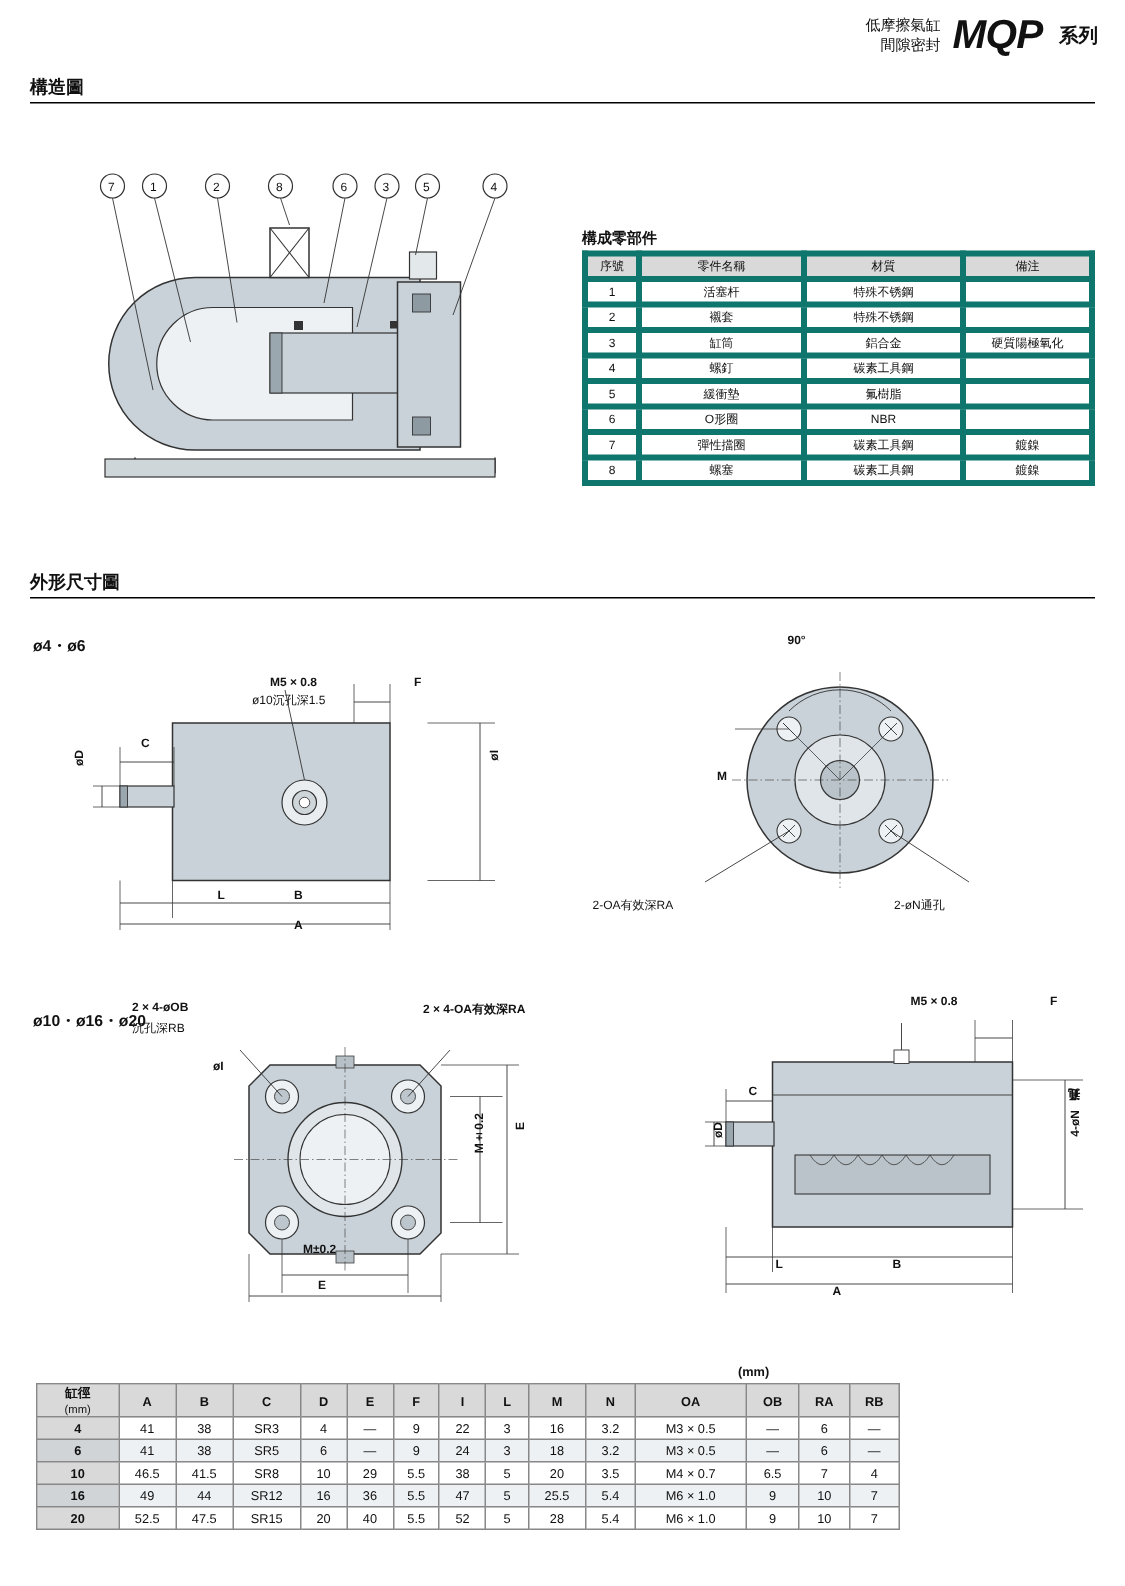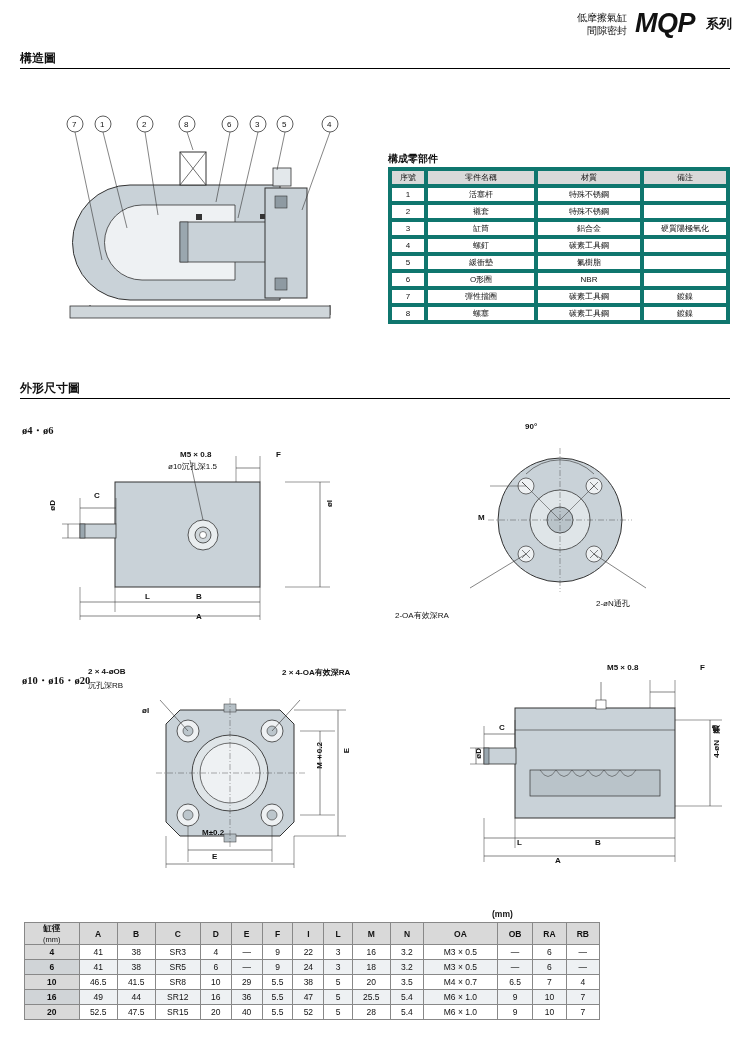--- a/index.html
+++ b/index.html
@@ -66,21 +66,21 @@
   }
   .dim-table thead th { background: #d9d9d9; font-weight: bold; }
   .dim-table tbody td:first-child { background: #d9d9d9; font-weight: bold; }
   .dim-table tbody tr:nth-child(even) td { background: #eef1f3; }
   .dim-table tbody tr:nth-child(even) td:first-child { background: #d0d4d7; }
   .mm-note { position: absolute; left: 492px; top: 909px; font-size: 8.5px; font-weight: bold;}
 
   
   .lbl { position: absolute; font-size: 8px; color: #111; white-space: nowrap; }
   .lbl.b { font-weight: bold; }
-  .sub-title { position:absolute; font-size: 10.5px; font-weight: bold; font-family: Liberation Serif, serif; }
+  .sub-title { position:absolute; font-size: 10.5px; font-weight: bold; }
 
   
   .footer {
     position: absolute; left: 0; right: 0; bottom: 12px;
     display: flex; justify-content: center; align-items: center;
   }
   .smc-logo {
     font-size: 21px; font-weight: bold; font-style: italic; color: #2b3f8c;
     letter-spacing: -1px; display:flex; align-items:center; gap:3px;
   }
@@ -308,21 +308,21 @@
       <line x1="130" y1="90" x2="164" y2="56" stroke="#333" stroke-width="0.5"></line>
 
       <line x1="60" y1="56" x2="96" y2="56" stroke="#333" stroke-width="0.5"></line>
 
       <line x1="96" y1="124" x2="40" y2="158" stroke="#333" stroke-width="0.6"></line>
       <line x1="164" y1="124" x2="216" y2="158" stroke="#333" stroke-width="0.6"></line>
     </svg>
   </div>
   <div class="lbl b" style="left:525px; top:422px;">90°</div>
   <div class="lbl b" style="left:478px; top:513px;">M</div>
-  <div class="lbl" style="left:395px; top:598px;margin-top:12px;">2-OA有效深RA</div>
+  <div class="lbl" style="left:395px; top:598px;">2-OA有效深RA</div>
   <div class="lbl" style="left:596px; top:598px;">2-øN通孔</div>
 
   <div class="sub-title" style="left:22px; top:674px;text-align:center;">ø10・ø16・ø20</div>
 
   <div class="canvas" style="left:150px; top:690px; width:210px; height:180px;">
     <svg width="210" height="180" viewBox="0 0 210 180">
 
       <path d="M30 20 L130 20 L144 34 L144 132 L130 146 L30 146 L16 132 L16 34 Z" fill="#c9d2d8" stroke="#333" stroke-width="1"></path>
 
       <circle cx="80" cy="83" r="38" fill="#dfe5e8" stroke="#333" stroke-width="0.9"></circle>

